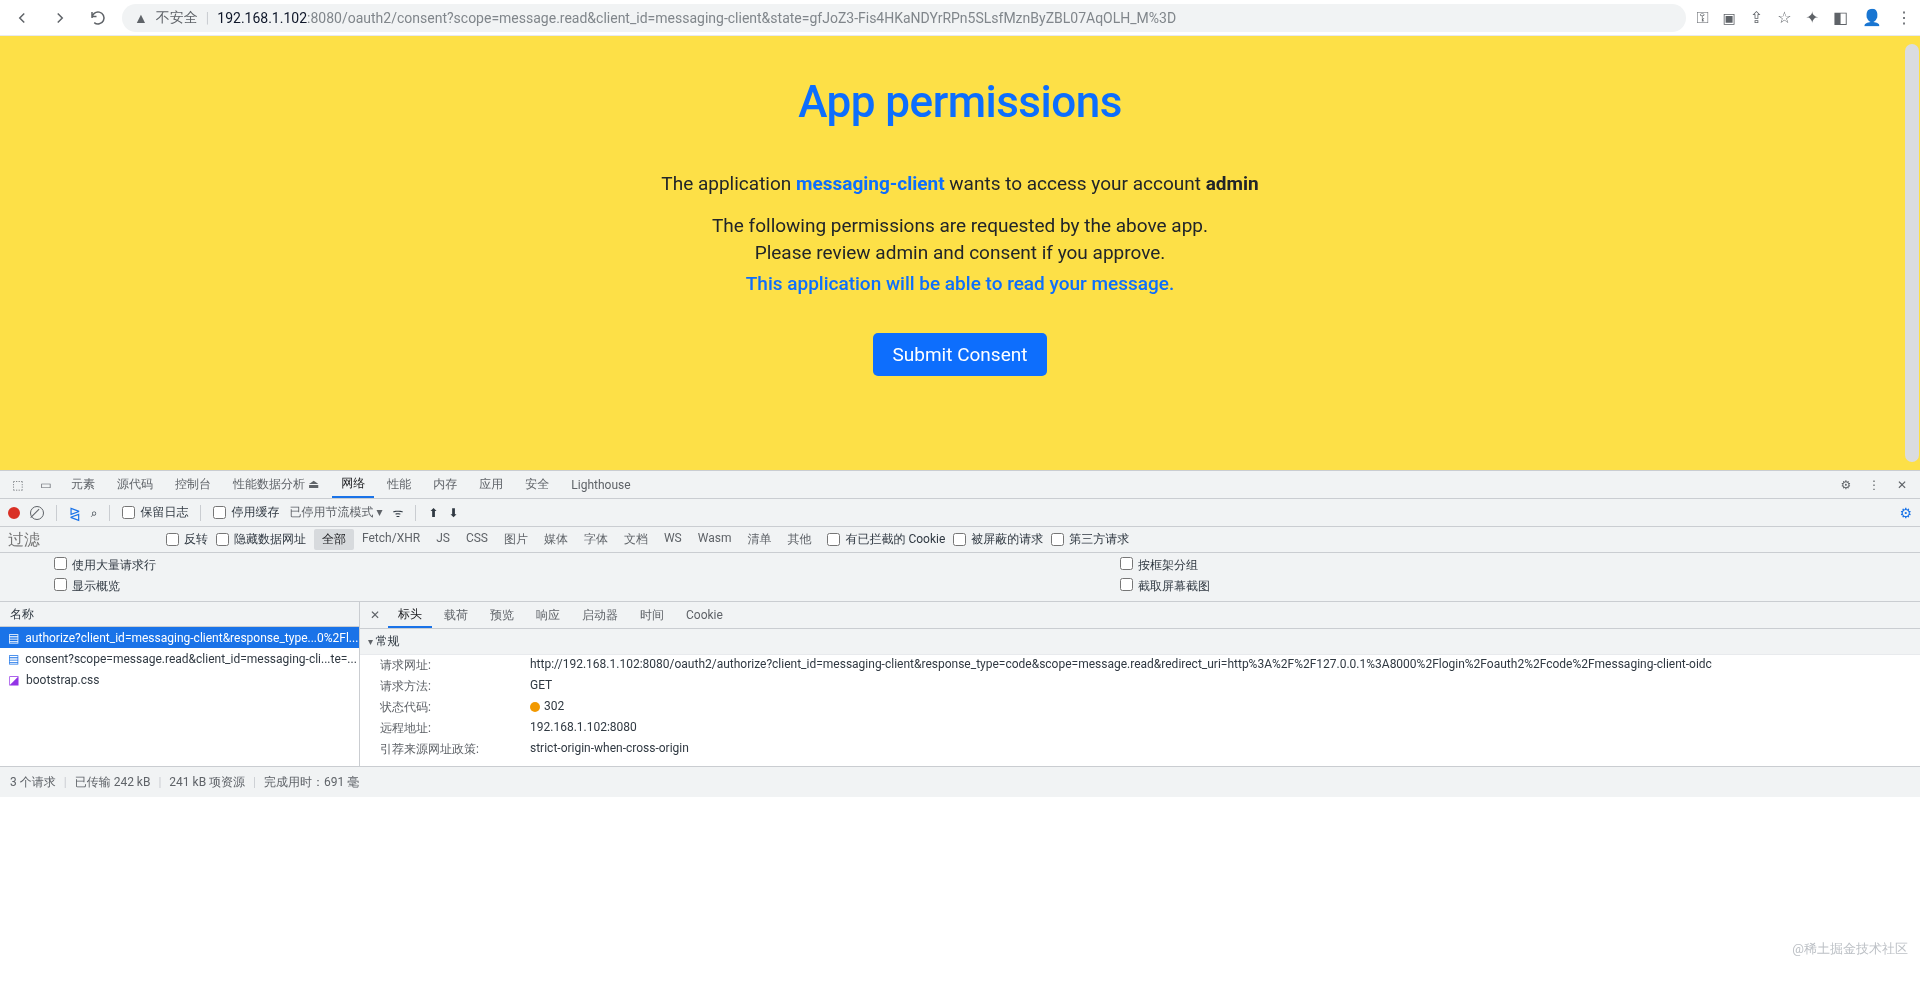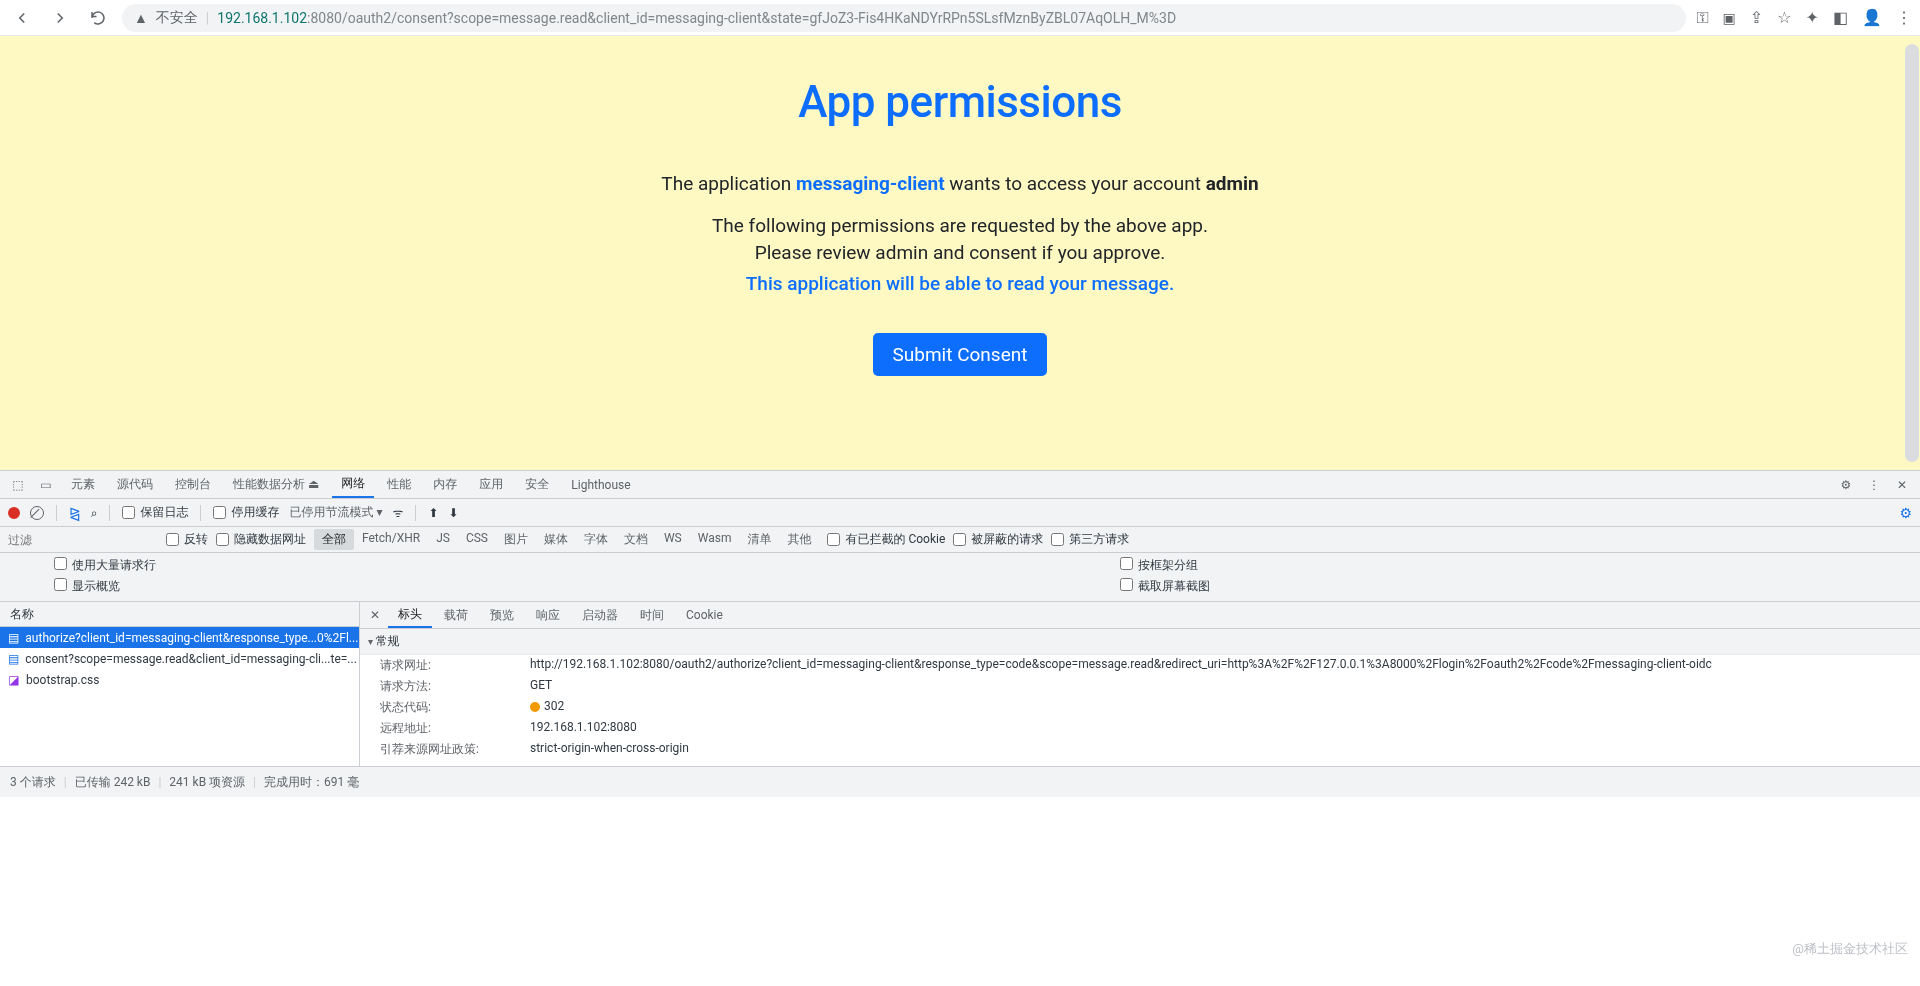--- a/index.html
+++ b/index.html
@@ -4,27 +4,27 @@
   <style>
     * { margin: 0; padding: 0; box-sizing: border-box; font-family: -apple-system, "Segoe UI", Roboto, Arial, sans-serif; }
     body { background: #fff; color: #202124; font-size: 13px; }
 
     
     .browser-bar { display: flex; align-items: center; height: 36px; padding: 0 8px; gap: 10px; border-bottom: 1px solid #e8eaed; }
     .nav-btn { width: 28px; height: 28px; display: flex; align-items: center; justify-content: center; color: #5f6368; cursor: pointer; border-radius: 50%; }
     .nav-btn svg { width: 18px; height: 18px; }
     .addr-bar { flex: 1; display: flex; align-items: center; background: #f1f3f4; border-radius: 16px; height: 28px; padding: 0 12px; gap: 8px; font-size: 14px; color: #5f6368; }
     .addr-bar .url-text { color: #202124; white-space: nowrap; overflow: hidden; }
-    .addr-bar .url-host { color: #0f766e; }
+    .addr-bar .url-host { color: #0f172a; }
     .addr-bar .url-rest { color: #80868b; }
     .browser-icons { display: flex; gap: 14px; align-items: center; color: #5f6368; }
     .browser-icons span { cursor: pointer; font-size: 16px; }
 
     
-    .page-wrap { position: relative; height: 434px; overflow: hidden; background: #fef9c3; }
+    .page-wrap { position: relative; height: 434px; overflow: hidden; background: #fde047; }
     .page-scroll { position: absolute; right: 1px; top: 8px; bottom: 8px; width: 14px; background: #dadce0; border-radius: 8px; }
     .oauth { max-width: 980px; margin: 0 auto; text-align: center; padding: 40px 20px; }
     .oauth h1 { font-size: 44px; font-weight: 500; color: #0d6efd; letter-spacing: -0.5px; }
     .oauth .lead { margin-top: 44px; font-size: 19px; color: #212529; }
     .oauth .lead a { color: #0d6efd; font-weight: 700; text-decoration: none; }
     .oauth .lead b { font-weight: 700; }
     .oauth .sub { margin-top: 18px; font-size: 19px; color: #212529; line-height: 1.4; }
     .oauth .scope-row { margin-top: 42px; display: flex; justify-content: center; align-items: center; gap: 12px; font-size: 17px; font-weight: 700; }
     .oauth .scope-desc { margin-top: 6px; font-size: 19px; color: #0d6efd; font-weight: 500; }
     .chk { width: 16px; height: 16px; accent-color: #0d6efd; }
@@ -42,21 +42,21 @@
     .dt-toolbar .sep { width: 1px; height: 16px; background: #cacdd1; margin: 0 2px; }
     .dt-toolbar label { display: flex; align-items: center; gap: 5px; cursor: pointer; }
     .rec { width: 12px; height: 12px; border-radius: 50%; border: 2px solid #d93025; background: #d93025; cursor: pointer; }
     .clr { width: 14px; height: 14px; border: 1.4px solid #5f6368; border-radius: 50%; position: relative; cursor: pointer; }
     .clr::after { content: ""; position: absolute; inset: 0; border-top: 1.4px solid #5f6368; transform: rotate(-45deg); top: 5px; }
     .funnel { color: #1a73e8; cursor: pointer; font-size: 14px; }
     .dt-toolbar .txt { color: #5f6368; }
     .dt-toolbar .gear-right { margin-left: auto; color: #1a73e8; cursor: pointer; font-size: 14px; }
 
     .dt-filter { display: flex; align-items: center; height: 26px; padding: 0 8px; gap: 8px; border-bottom: 1px solid #cacdd1; background: #f1f3f4; flex-wrap: nowrap; }
-    .dt-filter input[type=text] { border: none; background: transparent; width: 150px; font-size: 12px; outline: none; }
+    .dt-filter input[type=text] { border: none; background: transparent; width: 150px; font-size: 16px; outline: none; }
     .dt-filter .pills { display: flex; gap: 0; }
     .dt-filter .pill { padding: 2px 8px; cursor: pointer; border-radius: 2px; color: #5f6368; }
     .dt-filter .pill.active { background: #d7dadd; color: #202124; }
     .dt-filter label { display: flex; align-items: center; gap: 5px; cursor: pointer; color: #303942; }
 
     .dt-opts { display: flex; gap: 40px; padding: 4px 10px 6px; border-bottom: 1px solid #cacdd1; background: #f1f3f4; }
     .dt-opts .col { display: flex; flex-direction: column; gap: 4px; }
     .dt-opts label { display: flex; align-items: flex-start; gap: 5px; cursor: pointer; padding-left: 44px; }
     .dt-opts .col2 { margin-left: auto; padding-right: 700px; }
 

